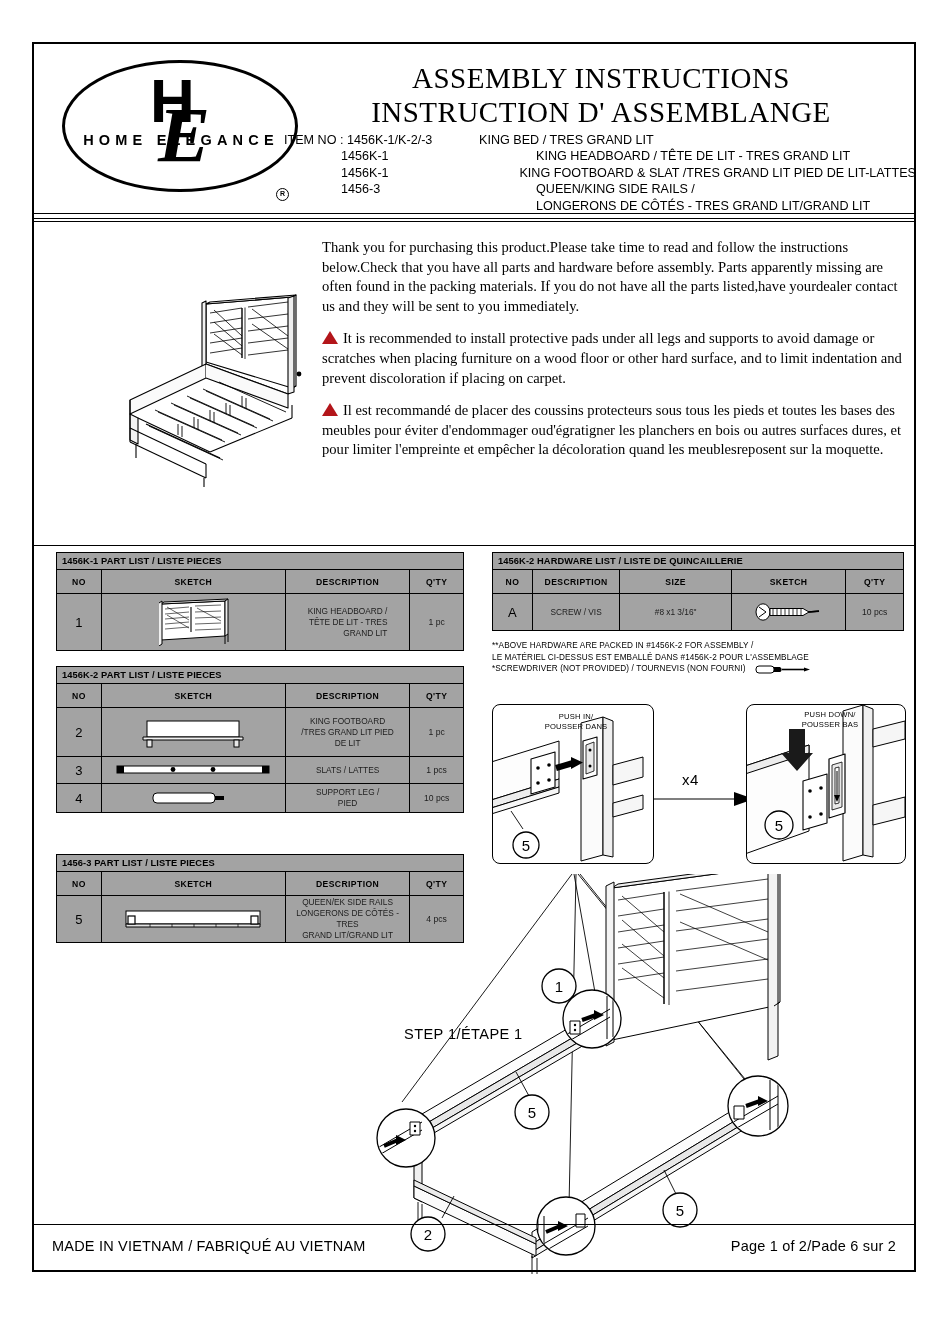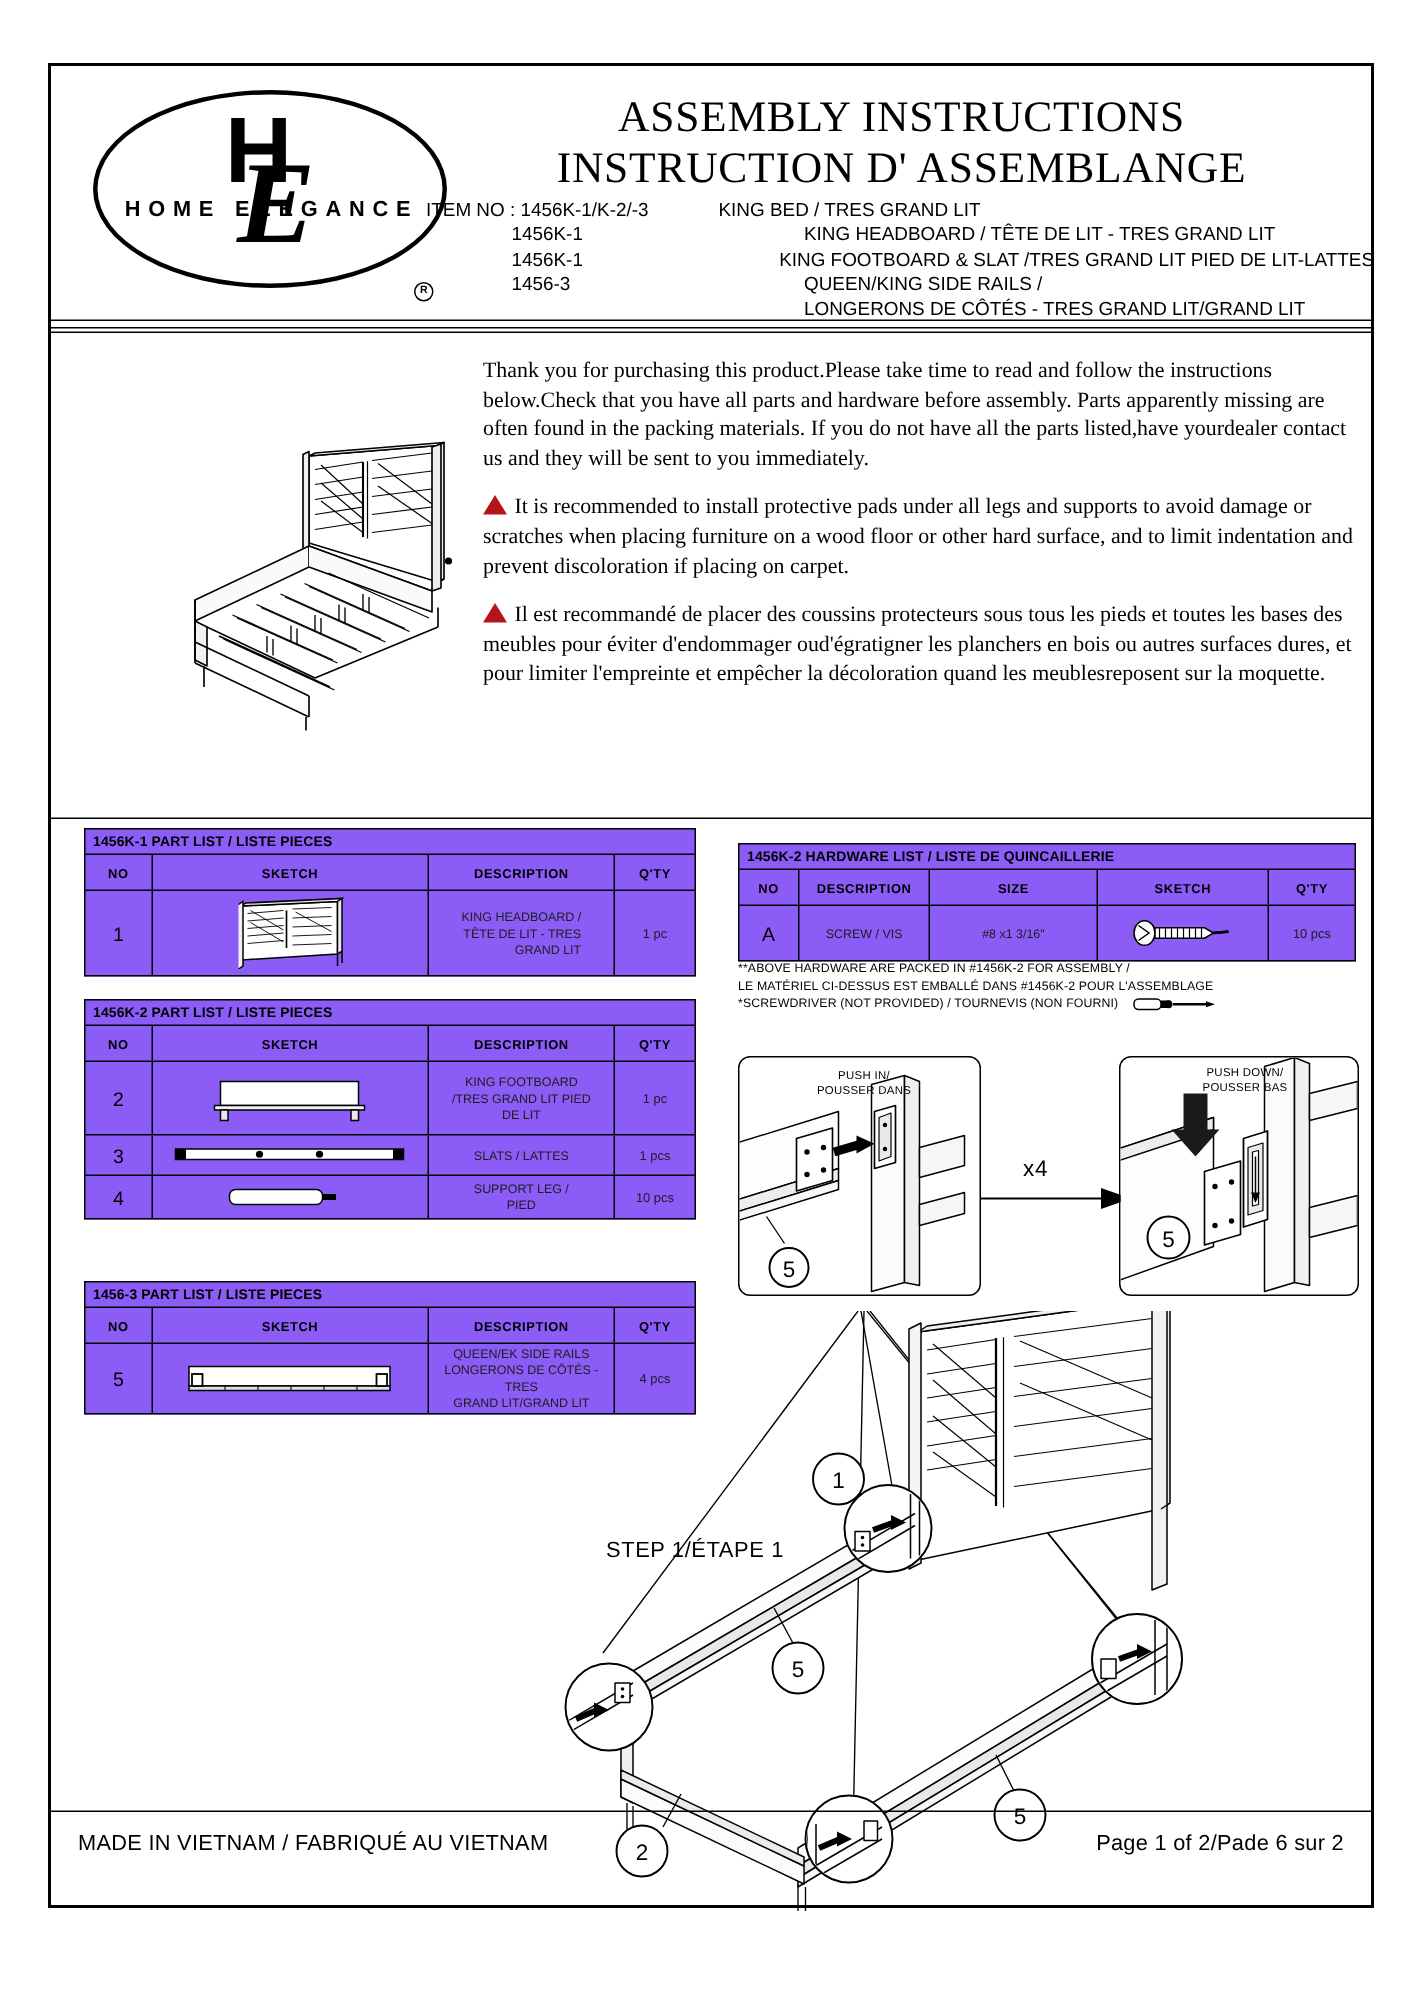--- a/index.html
+++ b/index.html
@@ -30,21 +30,21 @@
   .dblrule{position:absolute;left:0;top:174px;width:100%;height:4px;border-top:1.5px solid #000;border-bottom:1.5px solid #000;box-sizing:border-box;}
 
   
   .intro{position:absolute;left:0;top:180px;width:100%;height:322px;border-bottom:1.5px solid #000;box-sizing:border-box;}
   .introtext{position:absolute;left:288px;top:14px;width:588px;font-family:"Liberation Serif",serif;font-size:14.6px;line-height:19.6px;}
   .para{margin:0 0 13px 0;}
   .warn-tri{display:inline-block;width:0;height:0;border-left:8px solid transparent;border-right:8px solid transparent;border-bottom:13px solid #b3151a;vertical-align:-1px;margin-right:5px;}
   .bedpic{position:absolute;left:68px;top:68px;width:245px;height:195px;}
 
   
-  .tbl{position:absolute;border:1.5px solid #000;box-sizing:border-box;background:#8b5cf6;}
+  .tbl{position:absolute;border:1.5px solid #000;box-sizing:border-box;background:#a3a3a3;}
   .tbl .cap{border-bottom:1.2px solid #000;font-size:9.3px;font-weight:bold;padding:3px 5px;letter-spacing:.1px;}
   .row{display:flex;border-bottom:1.2px solid #000;}
   .row:last-child{border-bottom:none;}
   .cell{border-right:1.2px solid #000;box-sizing:border-box;display:flex;align-items:center;justify-content:center;text-align:center;padding:2px 1px;}
   .cell:last-child{border-right:none;}
   .hdr .cell{font-size:8.6px;font-weight:bold;letter-spacing:.4px;height:23px;}
   .desc{font-size:8.3px;line-height:11px;color:#1d1d1d;}
   .qty{font-size:8.6px;color:#1d1d1d;}
   .no{font-size:13px;}
 
@@ -56,21 +56,21 @@
   .notes{position:absolute;font-size:8.2px;line-height:11.5px;letter-spacing:.1px;}
 
   
   .panel{position:absolute;border:1.3px solid #000;border-radius:8px;box-sizing:border-box;overflow:hidden;}
   .plabel{position:absolute;font-size:7.6px;line-height:9.6px;text-align:center;letter-spacing:.2px;}
   .x4{position:absolute;font-size:15px;letter-spacing:.5px;}
 
   .stepcap{position:absolute;left:370px;top:982px;font-size:14.6px;letter-spacing:.4px;}
 
   
-  .footer{position:absolute;left:0;bottom:17px;width:100%;height:46px;border-top:1.5px solid #000;box-sizing:border-box;}
+  .footer{position:absolute;left:0;bottom:0;width:100%;height:46px;border-top:1.5px solid #000;box-sizing:border-box;}
   .foot-l{position:absolute;left:18px;top:13px;font-size:14.5px;letter-spacing:.2px;}
   .foot-r{position:absolute;right:18px;top:13px;font-size:14.5px;letter-spacing:.2px;}
 
   svg{display:block;}
   .bubble-txt{font-family:"Liberation Sans",sans-serif;font-size:15px;}
 </style>
 </head>
 <body>
 
 <div class="page">
@@ -319,21 +319,21 @@
           </g>
         </svg>
       </div>
       <div class="cell lw3 desc" style="white-space:pre-line;">QUEEN/EK SIDE RAILS
 LONGERONS DE CÔTÉS - TRES
 GRAND LIT/GRAND LIT</div>
       <div class="cell lw4 qty">4 pcs</div>
     </div>
   </div>
 
-  <div class="tbl" style="left:458px;top:508px;width:412px;margin-top:10px;">
+  <div class="tbl" style="left:458px;top:508px;width:412px;">
     <div class="cap">1456K-2 HARDWARE LIST / LISTE DE QUINCAILLERIE</div>
     <div class="row hdr">
       <div class="cell rw1">NO</div>
       <div class="cell rw2">DESCRIPTION</div>
       <div class="cell rw3">SIZE</div>
       <div class="cell rw4">SKETCH</div>
       <div class="cell rw5">Q'TY</div>
     </div>
     <div class="row" style="height:36px;">
       <div class="cell rw1 no">A</div>

